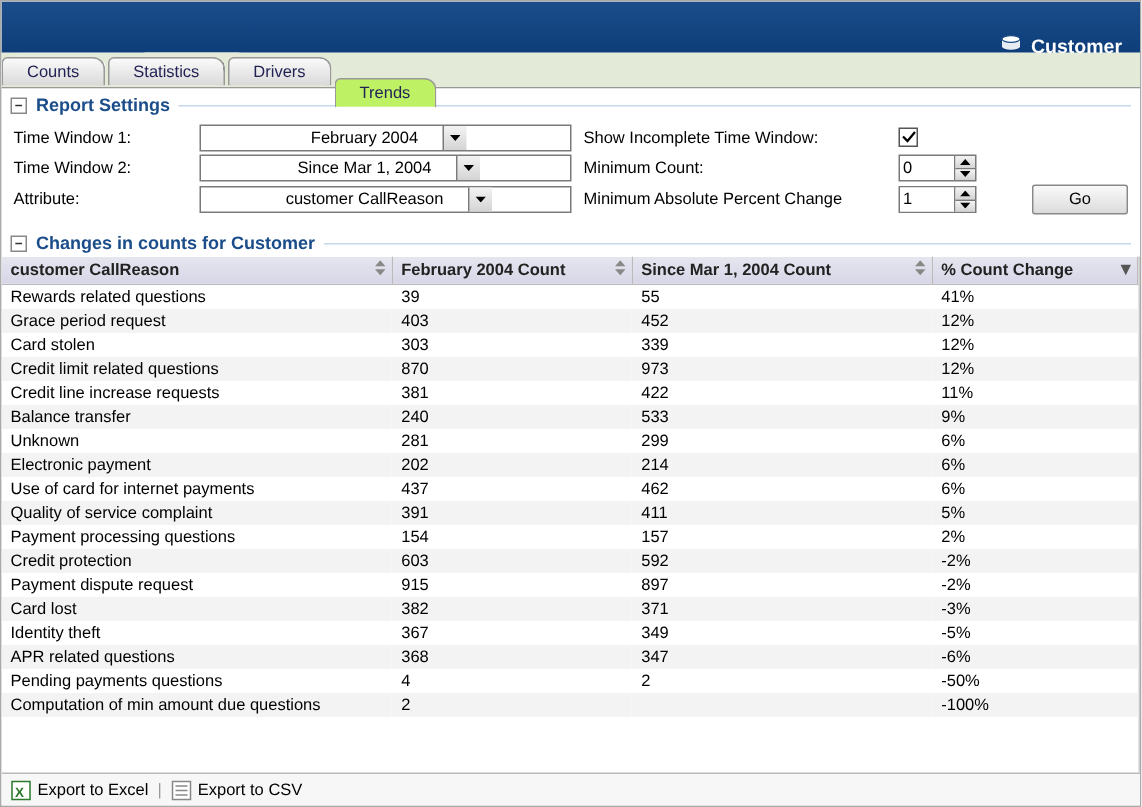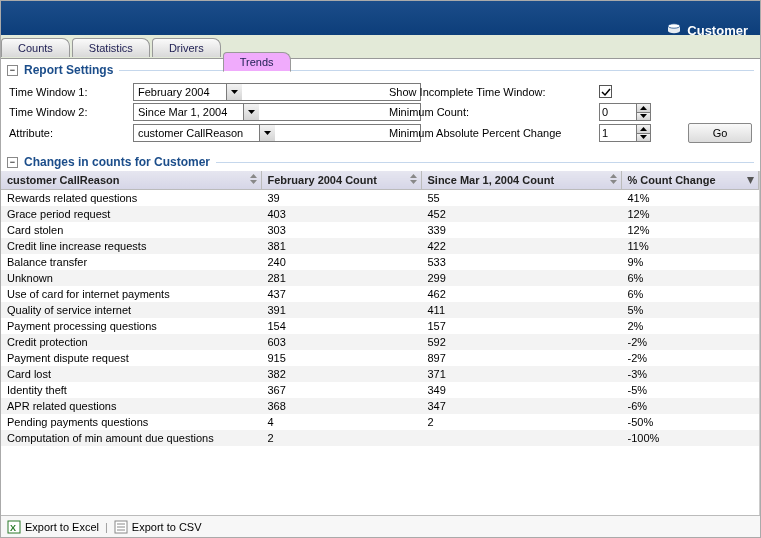--- a/index.html
+++ b/index.html
@@ -65,21 +65,21 @@
   border-top-left-radius: 4px;
   border-top-right-radius: 8px;
   margin-right: 2px;
   background: linear-gradient(#fafafa,#d9d9d9);
   color: #225;
   cursor: pointer;
   position: relative;
   top: 1px;
 }
 .sub-tab.active {
-  background: #f0abfc;
+  background: #bef264;
   border-bottom: 1px solid #fff;
   margin-top: 28px;
 }
 
 
 .content {
   flex: 1;
   display: flex;
   flex-direction: column;
   overflow: hidden;
@@ -120,27 +120,27 @@
 .settings-row {
   display: flex;
   align-items: center;
   margin: 2px 0;
 }
 .settings-row .lbl { width: 124px; }
 .settings-row .ctl { width: 252px; }
 .settings-row .lbl2 { width: 210px; margin-left: 4px; }
 .settings-row .ctl2 { width: 70px; }
 .select-like {
-  width: 288px;
+  width: 248px;
   border: 1px solid #7a7a7a;
   background: #fff;
   height: 18px;
   display: flex;
   align-items: center;
-  justify-content: flex-start;
+  justify-content: center;
   padding: 0 0 0 4px;
   cursor: pointer;
   gap: 16px;
 }
 .select-like .arrow {
   width: 16px; height: 100%;
   border-left: 1px solid #7a7a7a;
   background: linear-gradient(#f3f3f3,#d4d4d4);
   display: flex; align-items: center; justify-content: center;
 }
@@ -445,45 +445,57 @@
               <td>452</td>
               <td>12%</td>
             </tr>
             <tr>
               <td>Card stolen</td>
               <td>303</td>
               <td>339</td>
               <td>12%</td>
             </tr>
             <tr>
+              <td>Credit limit related questions</td>
+              <td>870</td>
+              <td>973</td>
+              <td>12%</td>
+            </tr>
+            <tr>
               <td>Credit line increase requests</td>
               <td>381</td>
               <td>422</td>
               <td>11%</td>
             </tr>
             <tr>
               <td>Balance transfer</td>
               <td>240</td>
               <td>533</td>
               <td>9%</td>
             </tr>
             <tr>
               <td>Unknown</td>
               <td>281</td>
               <td>299</td>
               <td>6%</td>
             </tr>
             <tr>
+              <td>Electronic payment</td>
+              <td>202</td>
+              <td>214</td>
+              <td>6%</td>
+            </tr>
+            <tr>
               <td>Use of card for internet payments</td>
               <td>437</td>
               <td>462</td>
               <td>6%</td>
             </tr>
             <tr>
-              <td>Quality of service internet</td>
+              <td>Quality of service complaint</td>
               <td>391</td>
               <td>411</td>
               <td>5%</td>
             </tr>
             <tr>
               <td>Payment processing questions</td>
               <td>154</td>
               <td>157</td>
               <td>2%</td>
             </tr>

